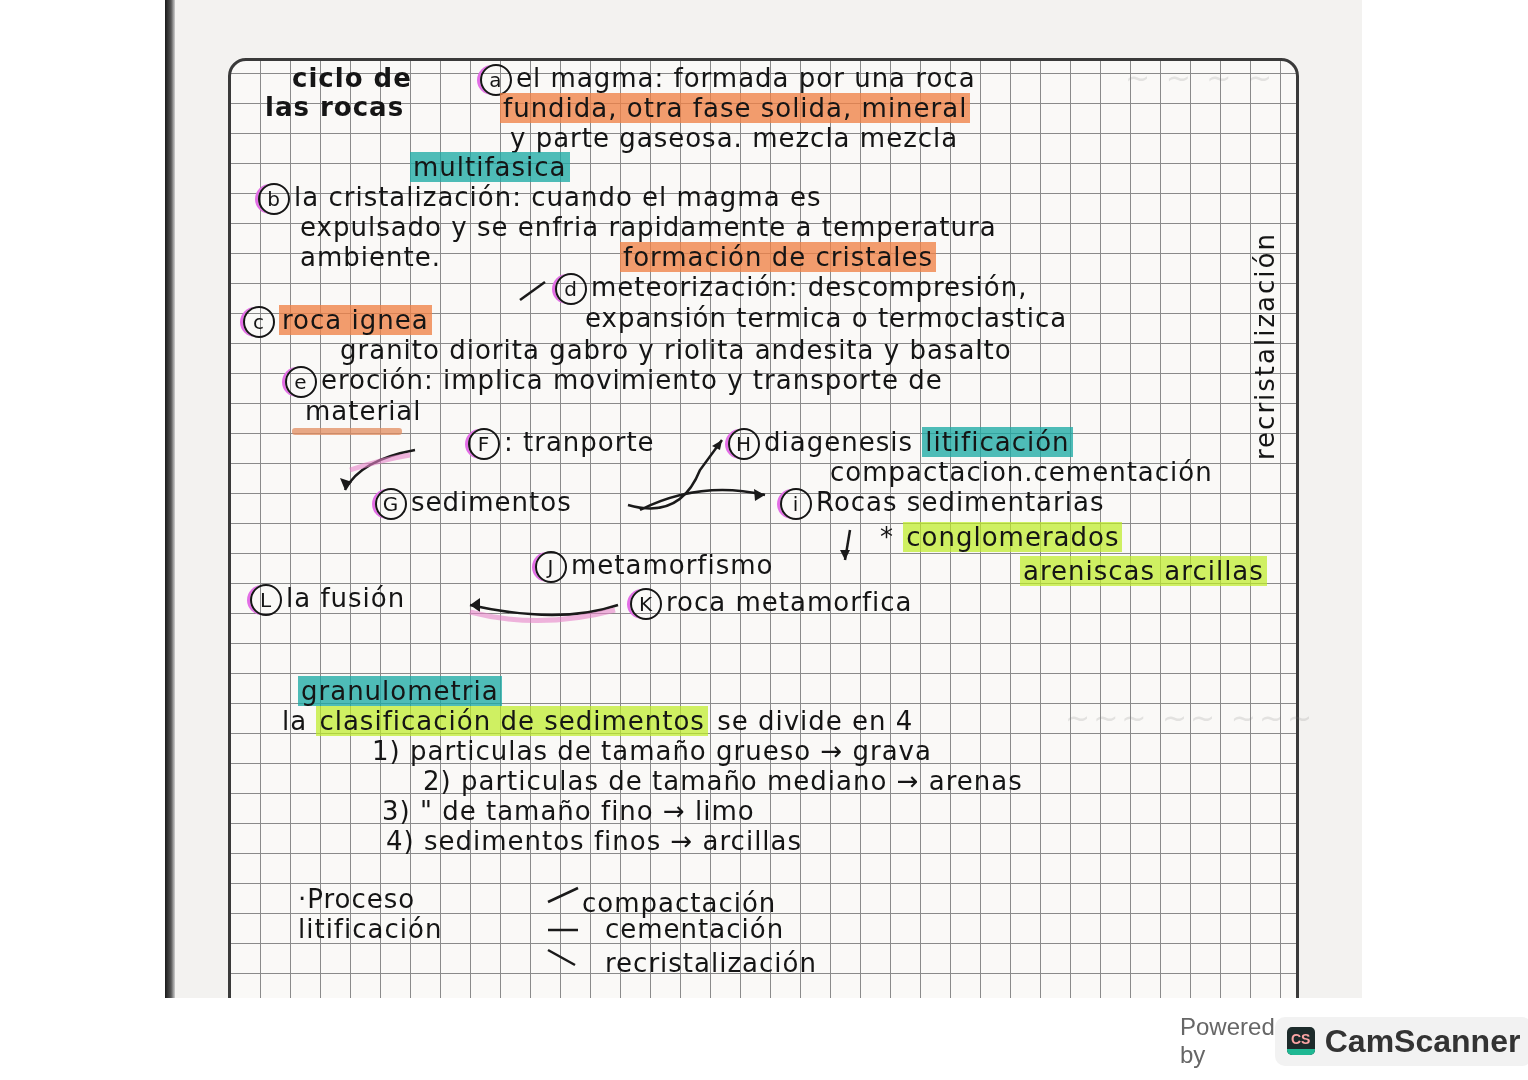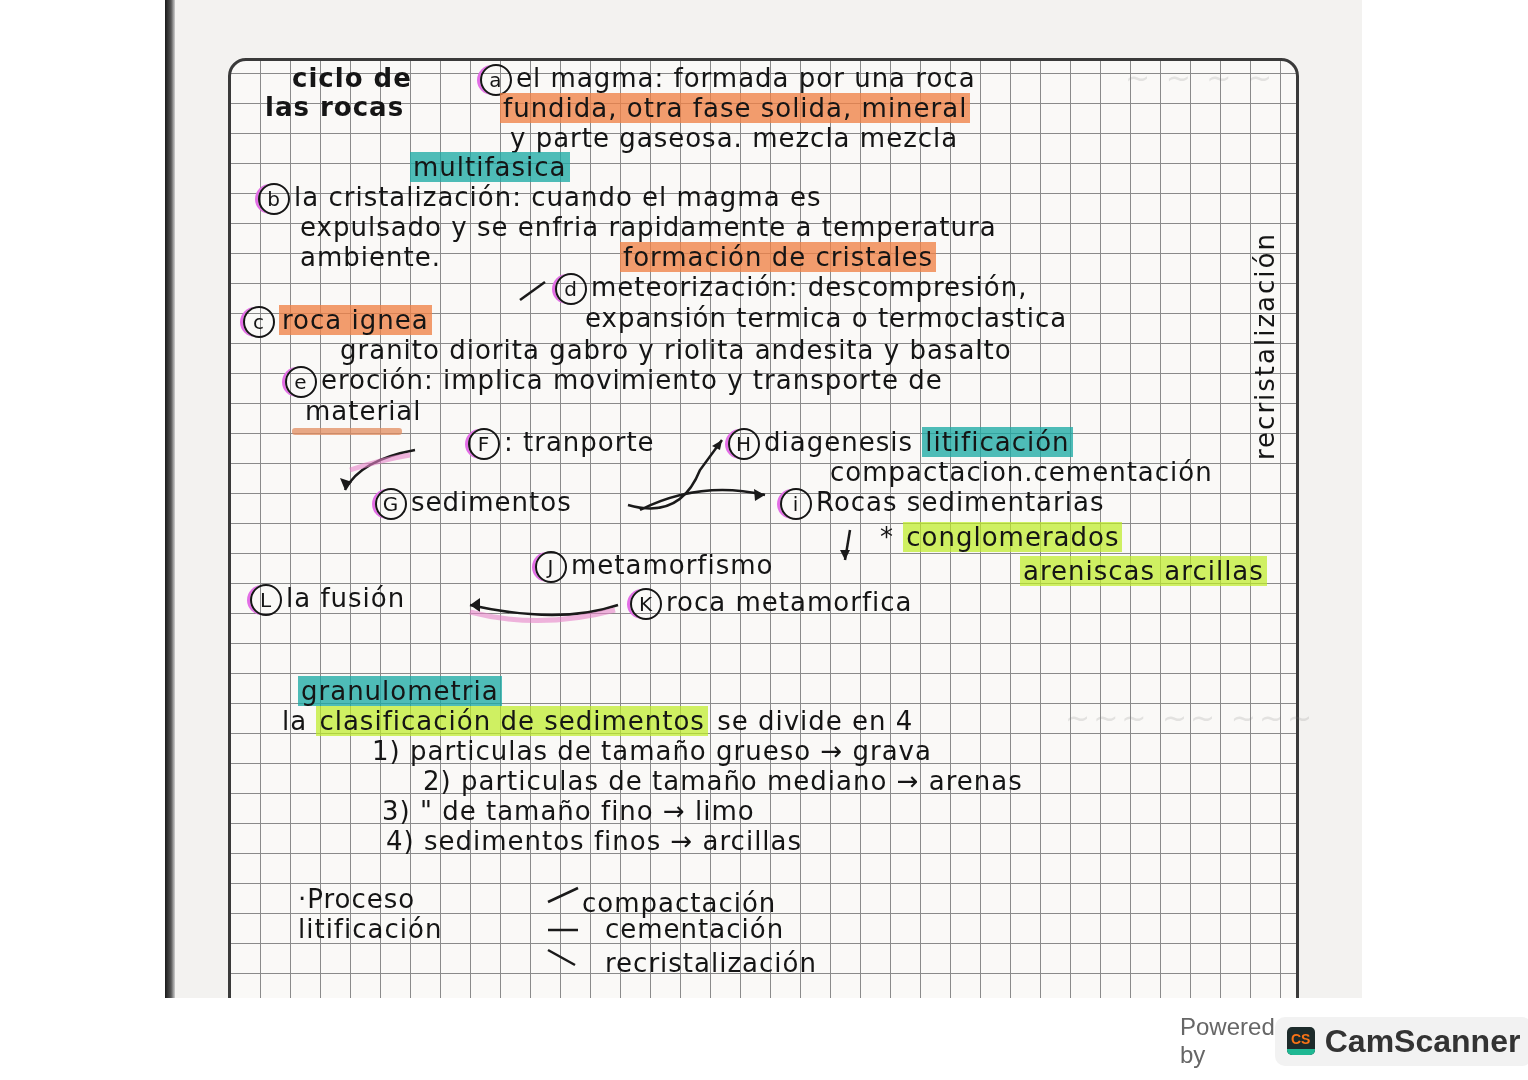--- a/index.html
+++ b/index.html
@@ -27,21 +27,21 @@
   .circ { display:inline-block; width:28px; height:28px; border:2.5px solid #151515; border-radius:50%;
           text-align:center; line-height:28px; font-size:20px; margin-right:4px;
           box-shadow:-4px 0 0 -1px #e36ee6; }
   .underline-orange { position:absolute; height:7px; background:rgba(225,140,95,0.75); border-radius:3px; }
   .arrow { position:absolute; }
   .vert { position:absolute; left:1250px; top:195px; transform:rotate(-90deg);
           transform-origin:left top; font-size:26px; letter-spacing:2px; color:#151515; white-space:nowrap; }
   .footer { position:absolute; left:1180px; top:1016px; height:50px; display:flex; align-items:center; gap:0; }
   .powered { color:#666; font-family:"Liberation Sans", sans-serif; font-size:24px; }
   .badge { display:flex; align-items:center; gap:10px; background:#f2f2f2; border-radius:10px; padding:6px 12px; }
-  .cs-logo { width:28px; height:28px; border-radius:5px; background:#1d2b2b; color:#f97316; position:relative;
+  .cs-logo { width:28px; height:28px; border-radius:5px; background:#1d2b2b; color:#fca5a5; position:relative;
              font-family:"Liberation Sans", sans-serif; font-weight:bold; font-size:14px; text-align:center; line-height:24px; overflow:hidden; }
   .cs-logo::after { content:""; position:absolute; left:0; bottom:0; width:100%; height:6px; background:#1fb893; }
   .cs-name { color:#333; font-family:"Liberation Sans", sans-serif; font-size:32px; font-weight:bold; }
 </style>
 </head>
 <body>
 
 <div class="scan">
   <div class="scan-edge"></div>
   <div class="grid-frame"></div>

